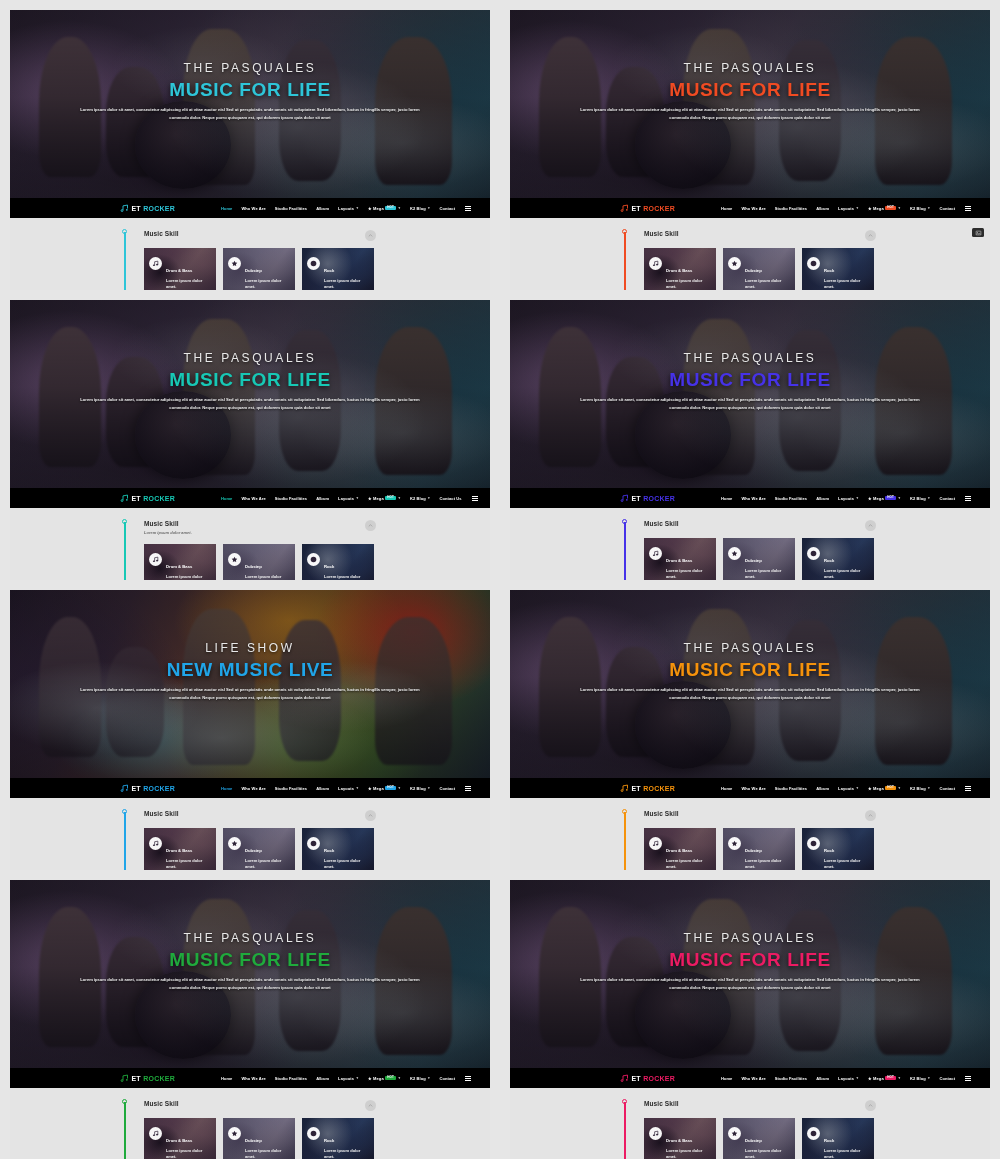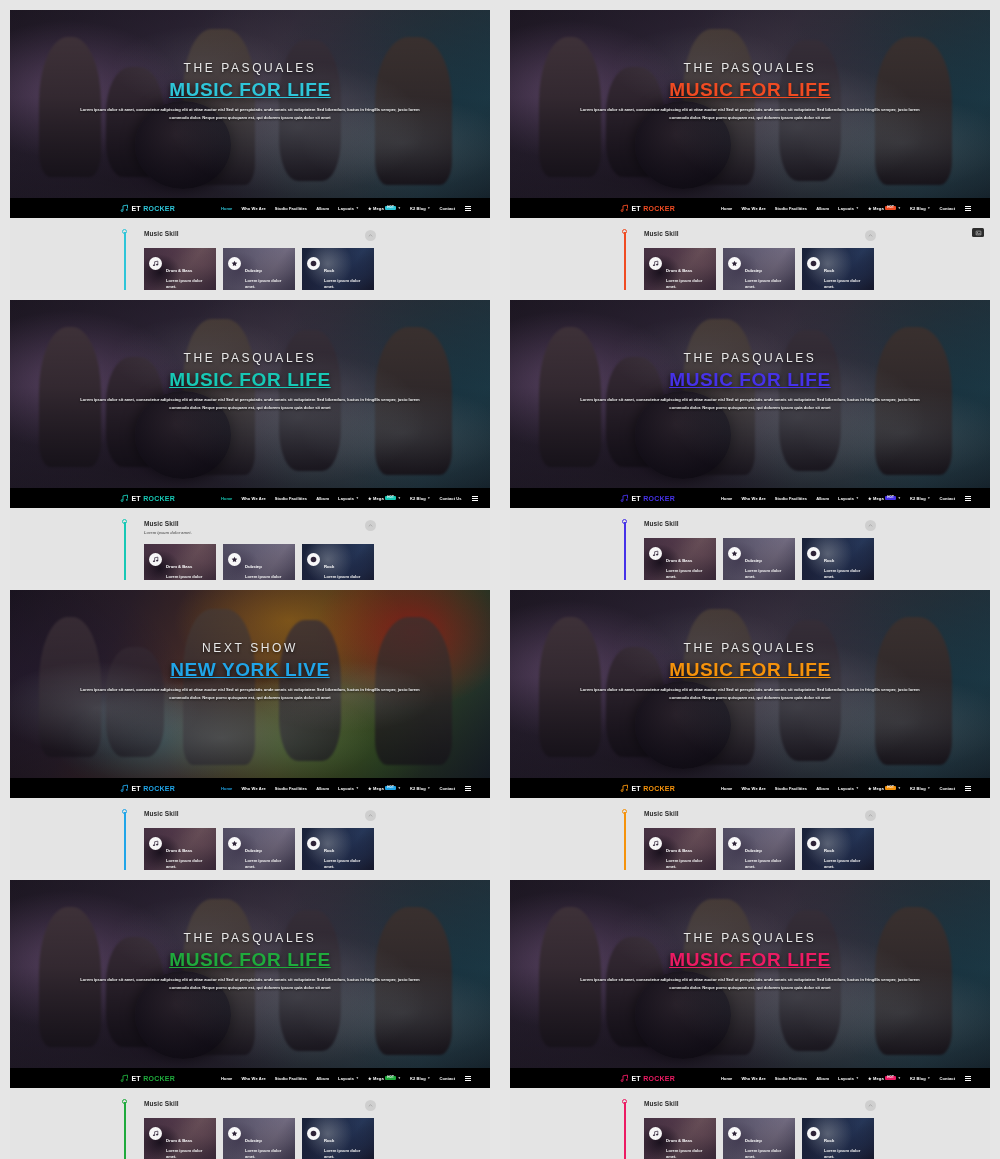--- a/index.html
+++ b/index.html
@@ -98,21 +98,20 @@
   .hero-sub {
     font-size: 12px; letter-spacing: 2.6px; color: #e8e8e8;
     font-weight: 400; text-shadow: 0 1px 3px rgba(0,0,0,.7);
     line-height: 1;
   }
   .hero-title {
     margin-top: 6px;
     font-size: 19px; font-weight: 700; letter-spacing: .6px;
     line-height: 1;
     text-shadow: 0 2px 5px rgba(0,0,0,.75);
-    text-decoration: underline;
   }
   .hero-para {
     margin-top: 7px;
     font-size: 4.1px; line-height: 1.85; color: #f0f0f0;
     font-weight: 700;
     text-shadow: 0 1px 2px rgba(0,0,0,.8);
   }
 
   
   .navbar {
@@ -739,22 +738,22 @@
         <div class="hero-photo photo-concert">
           <div class="fig f1"></div>
           <div class="fig f2"></div>
           <div class="fig f3"></div>
           <div class="fig f4"></div>
           <div class="fig f5"></div>
           <div class="smoke-big"></div>
         </div>
         <div class="hero-scrim"></div>
         <div class="hero-text">
-          <div class="hero-sub">NEXT SHOW</div>
-          <div class="hero-title" style="color:#20a5e8">NEW YORK LIVE</div>
+          <div class="hero-sub">LIFE SHOW</div>
+          <div class="hero-title" style="color:#20a5e8">NEW MUSIC LIVE</div>
           <div class="hero-para">Lorem ipsum dolor sit amet, consectetur adipiscing elit at vitae auctor nisl Sed ut perspiciatis unde omnis sit voluptatem Sed bibendum, luctus in fringilla semper, justo lorem commodo dolor. Neque porro quisquam est, qui dolorem ipsum quia dolor sit amet</div>
         </div>
       </div>
       <div class="navbar">
         <a class="brand">
           <span class="brand-mark" style="color:#20a5e8">
             <svg viewBox="0 0 24 24">
               <path d="M3 17.5a2.5 2.5 0 1 0 5 0 2.5 2.5 0 0 0-5 0zm5-1.5V5l12-2.2v9.4" fill="none" stroke="currentColor" stroke-width="2.4"></path>
               <path d="M16 15.6a2.3 2.3 0 1 0 4.6 0 2.3 2.3 0 0 0-4.6 0z" fill="currentColor"></path>
             </svg>

